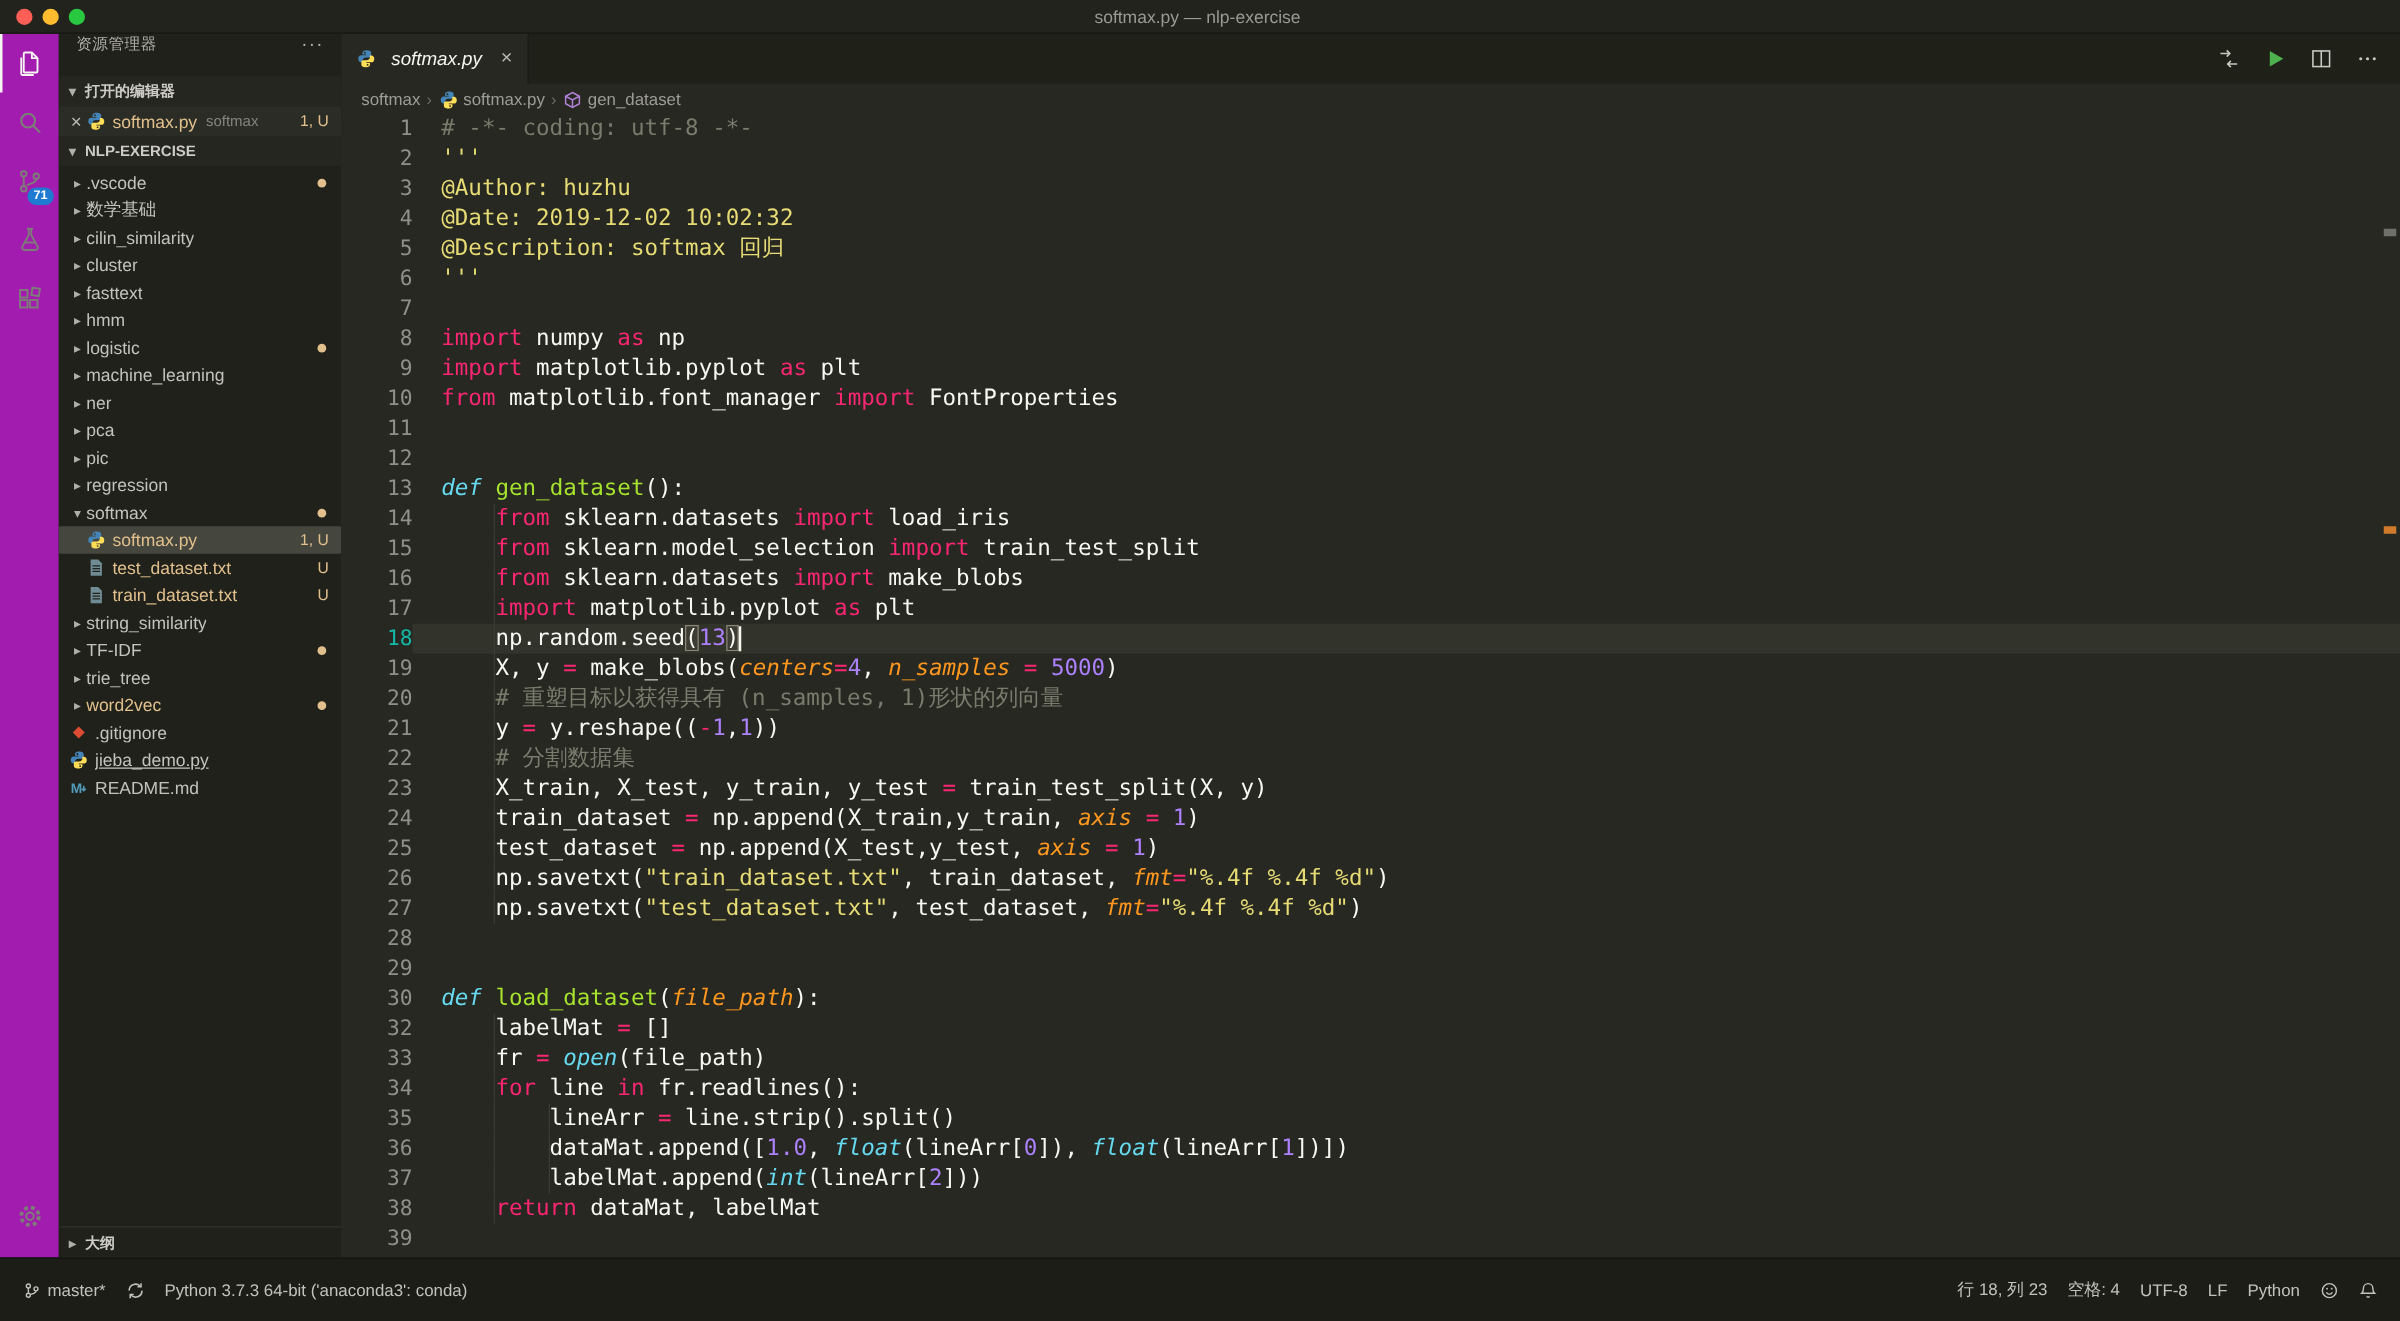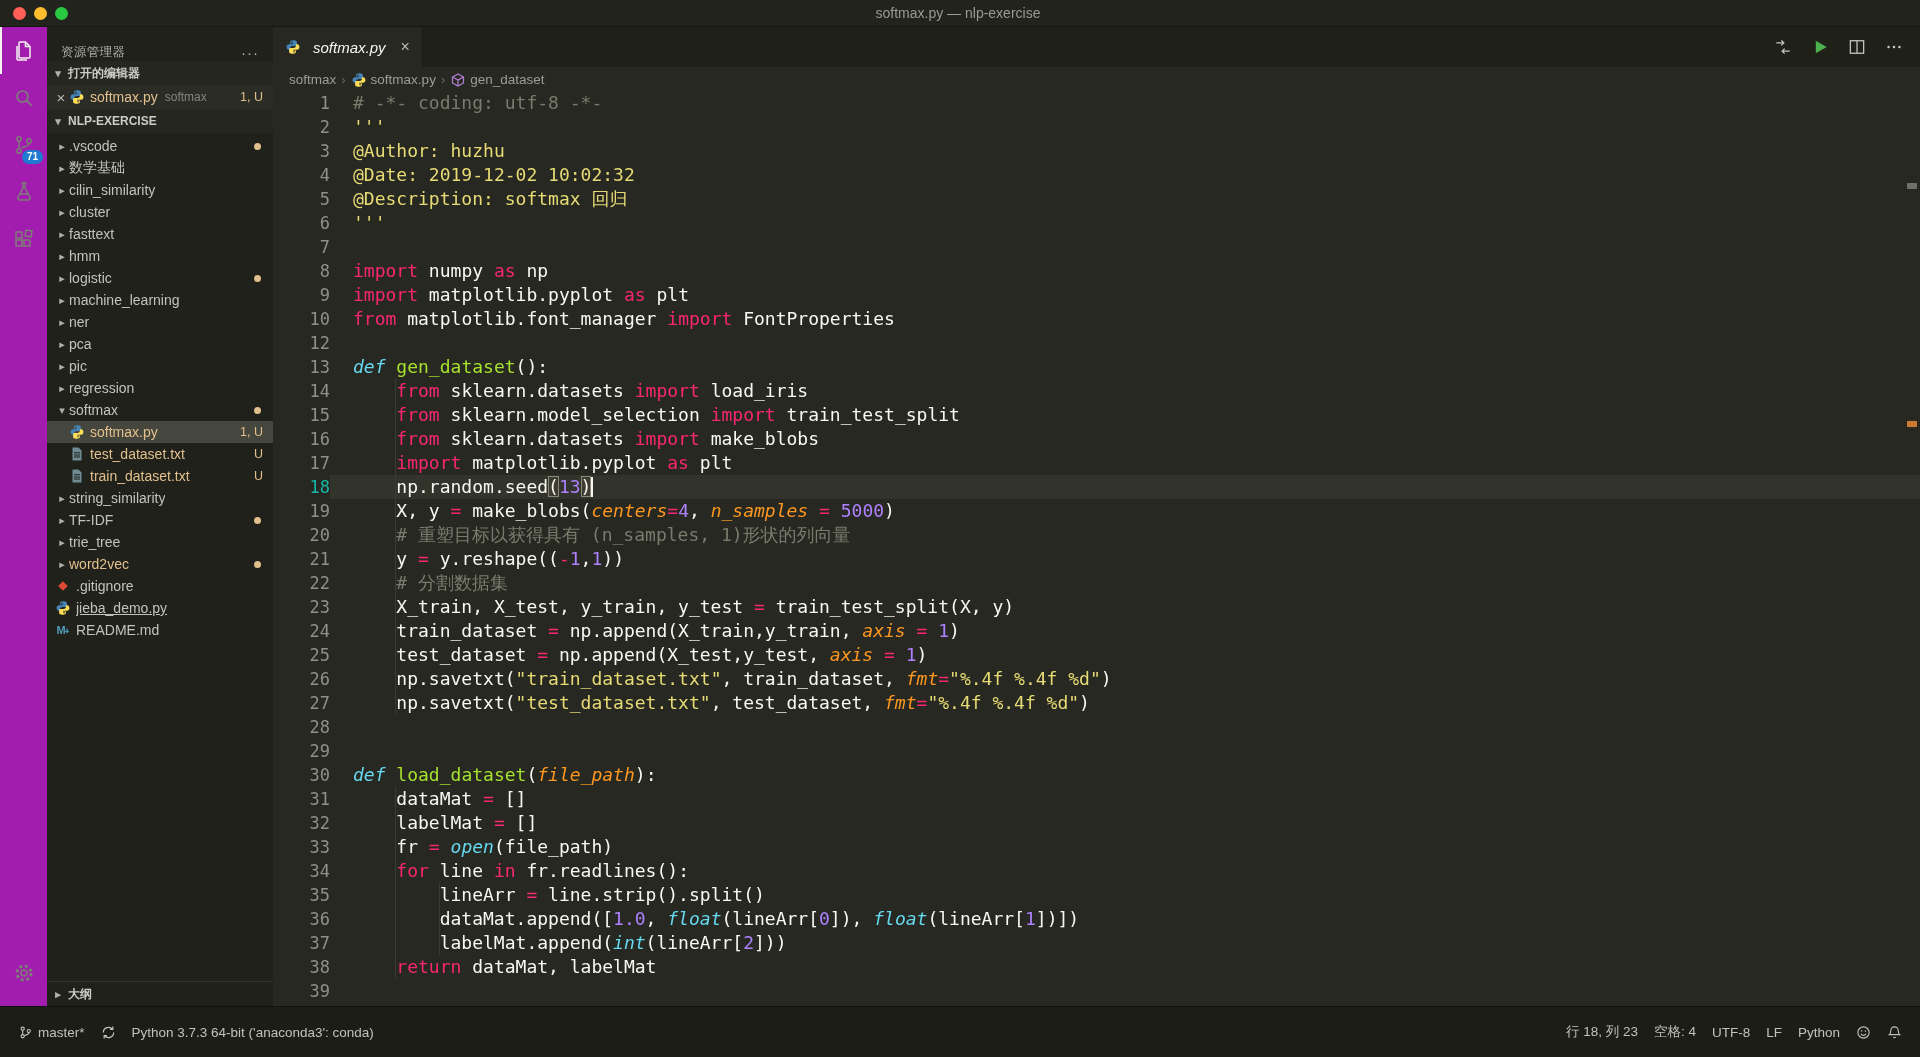--- a/index.html
+++ b/index.html
@@ -24,21 +24,21 @@
     color:#7d7e77;position:relative;cursor:pointer}
   .ab-item.active{color:#f4f4f0;box-shadow:inset 2px 0 0 #f4f4f0}
   .ab-item svg{width:24px;height:24px}
   .ab-item.bottom{margin-top:auto;margin-bottom:10px}
   .ab-badge{position:absolute;right:4px;bottom:4px;background:#1f7ad1;color:#fff;
     font-size:10px;line-height:14px;border-radius:8px;padding:0 5px;font-weight:bold}
 
   
   .sidebar{flex:0 0 226px;background:#20211b;color:#c3c3bc;font-size:14px;
     display:flex;flex-direction:column;position:relative;overflow:hidden}
-  .sb-title{flex:0 0 34px;display:flex;align-items:flex-end;padding:0 14px;
+  .sb-title{flex:0 0 34px;display:flex;align-items:flex-start;padding:0 14px;
     font-size:12.5px;color:#aeaea7;letter-spacing:.4px}
   .sb-more{margin-left:auto;color:#b5b5ae;font-size:15px;letter-spacing:1px;cursor:pointer}
   .sb-sec{flex:0 0 24px;display:flex;align-items:center;gap:3px;padding-left:4px;
     font-size:12px;font-weight:bold;color:#cccbc5;background:#25261f;cursor:pointer}
   .chev{width:14px;text-align:center;font-size:11px;color:#b0b0a9;flex:0 0 14px}
   .oe-item{height:24px;display:flex;align-items:center;padding-left:6px;position:relative;
     background:rgba(255,255,255,.05);cursor:pointer}
   .oe-close{width:16px;color:#bcbcb5;font-size:15px;text-align:center}
   .ficon{width:16px;height:16px;flex:0 0 16px;margin-right:5px;display:inline-flex}
   .ficon svg{width:16px;height:16px}
@@ -390,40 +390,40 @@
             <div class="line"><span class="ln">1</span><span class="lc"><span class="tk-c"># -*- coding: utf-8 -*-</span></span></div>
             <div class="line"><span class="ln">2</span><span class="lc"><span class="tk-s">'''</span></span></div>
             <div class="line"><span class="ln">3</span><span class="lc"><span class="tk-s">@Author: huzhu</span></span></div>
             <div class="line"><span class="ln">4</span><span class="lc"><span class="tk-s">@Date: 2019-12-02 10:02:32</span></span></div>
             <div class="line"><span class="ln">5</span><span class="lc"><span class="tk-s">@Description: softmax 回归</span></span></div>
             <div class="line"><span class="ln">6</span><span class="lc"><span class="tk-s">'''</span></span></div>
             <div class="line"><span class="ln">7</span><span class="lc"></span></div>
             <div class="line"><span class="ln">8</span><span class="lc"><span class="tk-k">import</span><span class="tk-p"> numpy </span><span class="tk-k">as</span><span class="tk-p"> np</span></span></div>
             <div class="line"><span class="ln">9</span><span class="lc"><span class="tk-k">import</span><span class="tk-p"> matplotlib.pyplot </span><span class="tk-k">as</span><span class="tk-p"> plt</span></span></div>
             <div class="line"><span class="ln">10</span><span class="lc"><span class="tk-k">from</span><span class="tk-p"> matplotlib.font_manager </span><span class="tk-k">import</span><span class="tk-p"> FontProperties</span></span></div>
+            <div class="line"><span class="ln">11</span><span class="lc"></span></div>
             <div class="line"><span class="ln">12</span><span class="lc"></span></div>
             <div class="line"><span class="ln">13</span><span class="lc"><span class="tk-d">def </span><span class="tk-f">gen_dataset</span><span class="tk-p">():</span></span></div>
             <div class="line"><span class="ln">14</span><span class="lc"><span class="ind"></span><span class="tk-k">from</span><span class="tk-p"> sklearn.datasets </span><span class="tk-k">import</span><span class="tk-p"> load_iris</span></span></div>
             <div class="line"><span class="ln">15</span><span class="lc"><span class="ind"></span><span class="tk-k">from</span><span class="tk-p"> sklearn.model_selection </span><span class="tk-k">import</span><span class="tk-p"> train_test_split</span></span></div>
             <div class="line"><span class="ln">16</span><span class="lc"><span class="ind"></span><span class="tk-k">from</span><span class="tk-p"> sklearn.datasets </span><span class="tk-k">import</span><span class="tk-p"> make_blobs</span></span></div>
             <div class="line"><span class="ln">17</span><span class="lc"><span class="ind"></span><span class="tk-k">import</span><span class="tk-p"> matplotlib.pyplot </span><span class="tk-k">as</span><span class="tk-p"> plt</span></span></div>
             <div class="line current"><span class="ln">18</span><span class="lc"><span class="ind"></span><span class="tk-p">np.random.seed</span><span class="tk-b">(</span><span class="tk-n">13</span><span class="tk-b">)</span><span class="cursor"></span></span></div>
             <div class="line"><span class="ln">19</span><span class="lc"><span class="ind"></span><span class="tk-p">X, y </span><span class="tk-o">=</span><span class="tk-p"> make_blobs(</span><span class="tk-a">centers</span><span class="tk-o">=</span><span class="tk-n">4</span><span class="tk-p">, </span><span class="tk-a">n_samples</span><span class="tk-p"> </span><span class="tk-o">=</span><span class="tk-p"> </span><span class="tk-n">5000</span><span class="tk-p">)</span></span></div>
             <div class="line"><span class="ln">20</span><span class="lc"><span class="ind"></span><span class="tk-c"># 重塑目标以获得具有 (n_samples, 1)形状的列向量</span></span></div>
             <div class="line"><span class="ln">21</span><span class="lc"><span class="ind"></span><span class="tk-p">y </span><span class="tk-o">=</span><span class="tk-p"> y.reshape((</span><span class="tk-o">-</span><span class="tk-n">1</span><span class="tk-p">,</span><span class="tk-n">1</span><span class="tk-p">))</span></span></div>
             <div class="line"><span class="ln">22</span><span class="lc"><span class="ind"></span><span class="tk-c"># 分割数据集</span></span></div>
             <div class="line"><span class="ln">23</span><span class="lc"><span class="ind"></span><span class="tk-p">X_train, X_test, y_train, y_test </span><span class="tk-o">=</span><span class="tk-p"> train_test_split(X, y)</span></span></div>
             <div class="line"><span class="ln">24</span><span class="lc"><span class="ind"></span><span class="tk-p">train_dataset </span><span class="tk-o">=</span><span class="tk-p"> np.append(X_train,y_train, </span><span class="tk-a">axis</span><span class="tk-p"> </span><span class="tk-o">=</span><span class="tk-p"> </span><span class="tk-n">1</span><span class="tk-p">)</span></span></div>
             <div class="line"><span class="ln">25</span><span class="lc"><span class="ind"></span><span class="tk-p">test_dataset </span><span class="tk-o">=</span><span class="tk-p"> np.append(X_test,y_test, </span><span class="tk-a">axis</span><span class="tk-p"> </span><span class="tk-o">=</span><span class="tk-p"> </span><span class="tk-n">1</span><span class="tk-p">)</span></span></div>
             <div class="line"><span class="ln">26</span><span class="lc"><span class="ind"></span><span class="tk-p">np.savetxt(</span><span class="tk-s">"train_dataset.txt"</span><span class="tk-p">, train_dataset, </span><span class="tk-a">fmt</span><span class="tk-o">=</span><span class="tk-s">"%.4f %.4f %d"</span><span class="tk-p">)</span></span></div>
             <div class="line"><span class="ln">27</span><span class="lc"><span class="ind"></span><span class="tk-p">np.savetxt(</span><span class="tk-s">"test_dataset.txt"</span><span class="tk-p">, test_dataset, </span><span class="tk-a">fmt</span><span class="tk-o">=</span><span class="tk-s">"%.4f %.4f %d"</span><span class="tk-p">)</span></span></div>
             <div class="line"><span class="ln">28</span><span class="lc"></span></div>
             <div class="line"><span class="ln">29</span><span class="lc"></span></div>
             <div class="line"><span class="ln">30</span><span class="lc"><span class="tk-d">def </span><span class="tk-f">load_dataset</span><span class="tk-p">(</span><span class="tk-a">file_path</span><span class="tk-p">):</span></span></div>
-            <div class="line"><span class="ln">31</span><span class="lc"><span class="ind"></span><span class="tk-p">dataMat </span><span class="tk-o">=</span><span class="tk-p"> []</span></span></div>
             <div class="line"><span class="ln">32</span><span class="lc"><span class="ind"></span><span class="tk-p">labelMat </span><span class="tk-o">=</span><span class="tk-p"> []</span></span></div>
             <div class="line"><span class="ln">33</span><span class="lc"><span class="ind"></span><span class="tk-p">fr </span><span class="tk-o">=</span><span class="tk-p"> </span><span class="tk-d">open</span><span class="tk-p">(file_path)</span></span></div>
             <div class="line"><span class="ln">34</span><span class="lc"><span class="ind"></span><span class="tk-k">for</span><span class="tk-p"> line </span><span class="tk-k">in</span><span class="tk-p"> fr.readlines():</span></span></div>
             <div class="line"><span class="ln">35</span><span class="lc"><span class="ind"></span><span class="ind"></span><span class="tk-p">lineArr </span><span class="tk-o">=</span><span class="tk-p"> line.strip().split()</span></span></div>
             <div class="line"><span class="ln">36</span><span class="lc"><span class="ind"></span><span class="ind"></span><span class="tk-p">dataMat.append([</span><span class="tk-n">1.0</span><span class="tk-p">, </span><span class="tk-d">float</span><span class="tk-p">(lineArr[</span><span class="tk-n">0</span><span class="tk-p">]), </span><span class="tk-d">float</span><span class="tk-p">(lineArr[</span><span class="tk-n">1</span><span class="tk-p">])])</span></span></div>
             <div class="line"><span class="ln">37</span><span class="lc"><span class="ind"></span><span class="ind"></span><span class="tk-p">labelMat.append(</span><span class="tk-d">int</span><span class="tk-p">(lineArr[</span><span class="tk-n">2</span><span class="tk-p">]))</span></span></div>
             <div class="line"><span class="ln">38</span><span class="lc"><span class="ind"></span><span class="tk-k">return</span><span class="tk-p"> dataMat, labelMat</span></span></div>
             <div class="line"><span class="ln">39</span><span class="lc"></span></div>
             <div class="line"><span class="ln">40</span><span class="lc"></span></div>
           </div>

